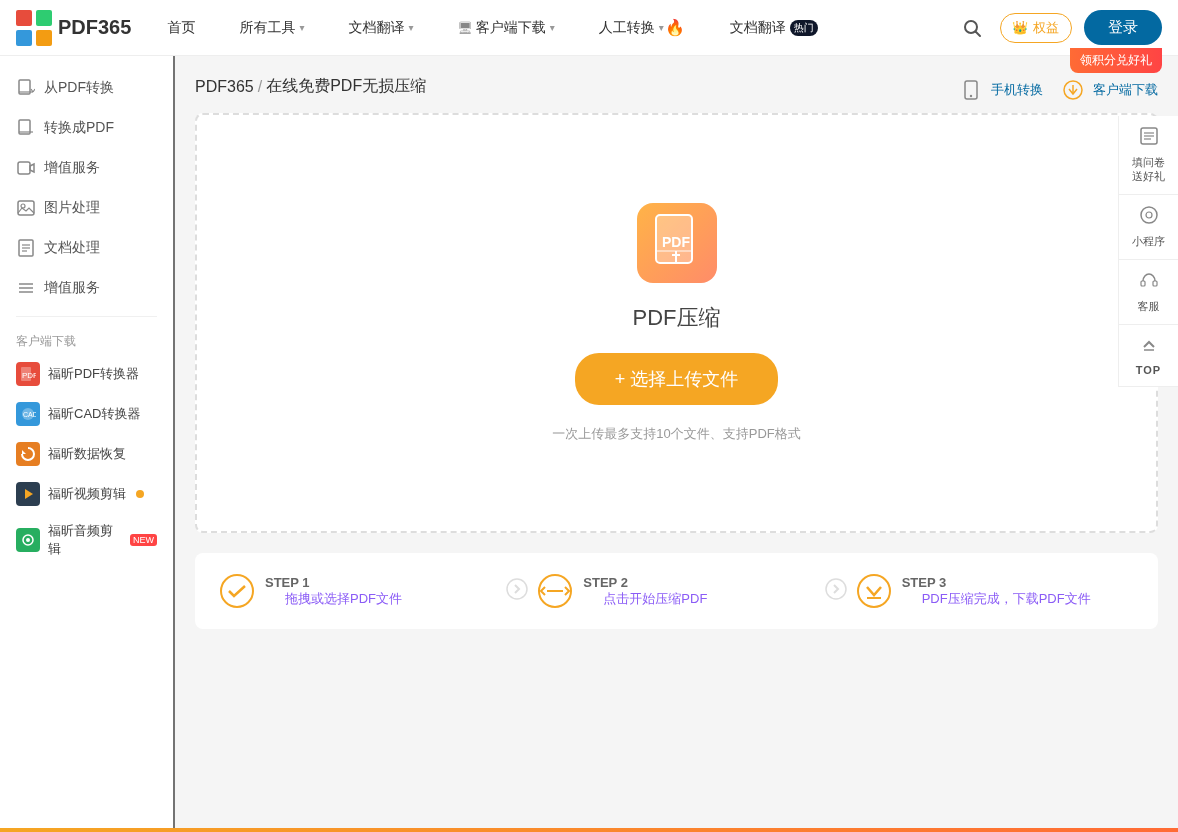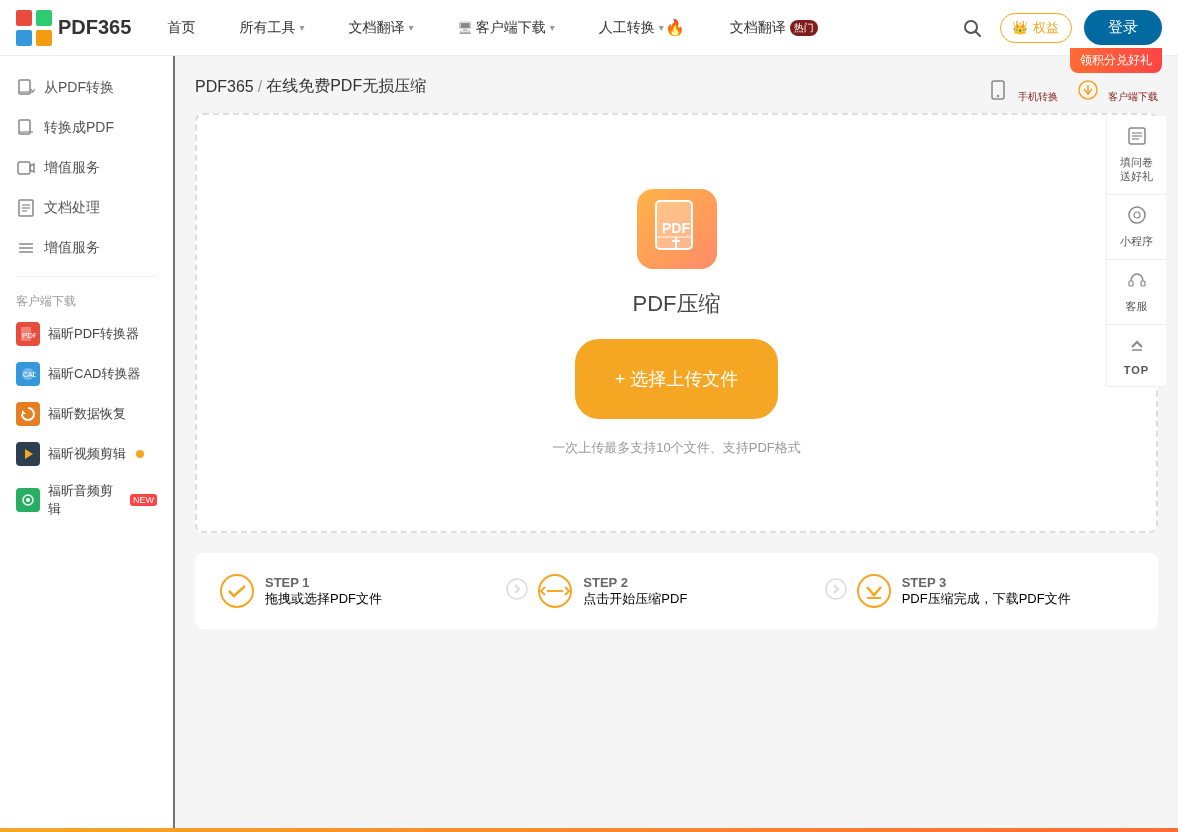--- a/index.html
+++ b/index.html
@@ -43,21 +43,21 @@
       align-items: center;
       padding: 6px 12px;
       cursor: pointer;
       color: #333;
       font-size: 14px;
       border-radius: 4px;
       white-space: nowrap;
     }
     .nav-item .arrow { font-size: 10px; margin-left: 4px; color: #999; }
     .nav-badge {
-      background: #7f1d1d;
+      background: #0f172a;
       color: white;
       font-size: 10px;
       padding: 1px 4px;
       border-radius: 8px;
       margin-left: 4px;
     }
     .nav-fire {
       display: inline-block;
       color: #ff6600;
       font-size: 16px;
@@ -195,25 +195,25 @@
     .main-header-right {
       position: absolute;
       top: 20px;
       right: 20px;
       display: flex;
       align-items: center;
       gap: 16px;
     }
     .tool-btn {
       display: flex;
-      align-items: flex-end;
+      align-items: center;
       gap: 6px;
       cursor: pointer;
-      color: #7f1d1d;
-      font-size: 10px;
+      color: #0369a1;
+      font-size: 13px;
     }
     .tool-icon {
       width: 28px; height: 28px;
       display: flex; align-items: center; justify-content: center;
       font-size: 18px;
       color: #888;
     }
 
     .upload-area {
       background: white;
@@ -241,21 +241,21 @@
     .upload-title {
       font-size: 22px;
       color: #444;
     }
 
     .upload-btn {
       background: #f5a623;
       color: white;
       border: none;
       border-radius: 24px;
-      padding: 28px 40px;
+      padding: 14px 40px;
       font-size: 18px;
       cursor: pointer;
       display: flex;
       align-items: center;
       gap: 8px;
     }
 
     .upload-hint {
       font-size: 13px;
       color: #999;
@@ -283,32 +283,33 @@
       flex-shrink: 0;
     }
     .step-text {}
     .step-num {
       font-size: 13px;
       font-weight: bold;
       color: #666;
     }
     .step-desc {
       font-size: 13px;
-      color: #000000;
+      color: #8b5cf6;
+      margin-left: 20px;
     }
     .step-arrow {
       color: #ccc;
       font-size: 20px;
       flex-shrink: 0;
     }
 
     
     .float-sidebar {
       position: absolute;
-      right: 12px;
+      right: 0;
       top: 60px;
       width: 60px;
       display: flex;
       flex-direction: column;
       gap: 0;
     }
     .float-item {
       display: flex;
       flex-direction: column;
       align-items: center;
@@ -418,20 +419,30 @@
       <span>转换成PDF</span>
     </div>
     <div class="sidebar-item">
       <span class="si-icon">
         <svg width="18" height="18" viewBox="0 0 18 18">
             <rect x="1" y="3" width="12" height="12" rx="2" fill="none" stroke="#888" stroke-width="1.5"></rect>
             <polygon points="13,7 17,5 17,13 13,11" fill="none" stroke="#888" stroke-width="1.5"></polygon>
           </svg>
       </span>
       <span>增值服务</span>
+    </div>
+    <div class="sidebar-item">
+      <span class="si-icon">
+        <svg width="18" height="18" viewBox="0 0 18 18">
+            <rect x="1" y="2" width="16" height="14" rx="2" fill="none" stroke="#888" stroke-width="1.5"></rect>
+            <circle cx="6" cy="7" r="2" fill="none" stroke="#888" stroke-width="1.2"></circle>
+            <polyline points="1,14 5,9 9,12 12,9 17,14" fill="none" stroke="#888" stroke-width="1.2"></polyline>
+          </svg>
+      </span>
+      <span>图片处理</span>
     </div>
     <div class="sidebar-item">
       <span class="si-icon">
         <svg width="18" height="18" viewBox="0 0 18 18">
             <rect x="2" y="1" width="14" height="16" rx="1" fill="none" stroke="#888" stroke-width="1.5"></rect>
             <line x1="5" y1="6" x2="13" y2="6" stroke="#888" stroke-width="1.2"></line>
             <line x1="5" y1="9" x2="13" y2="9" stroke="#888" stroke-width="1.2"></line>
             <line x1="5" y1="12" x2="10" y2="12" stroke="#888" stroke-width="1.2"></line>
           </svg>
       </span>

